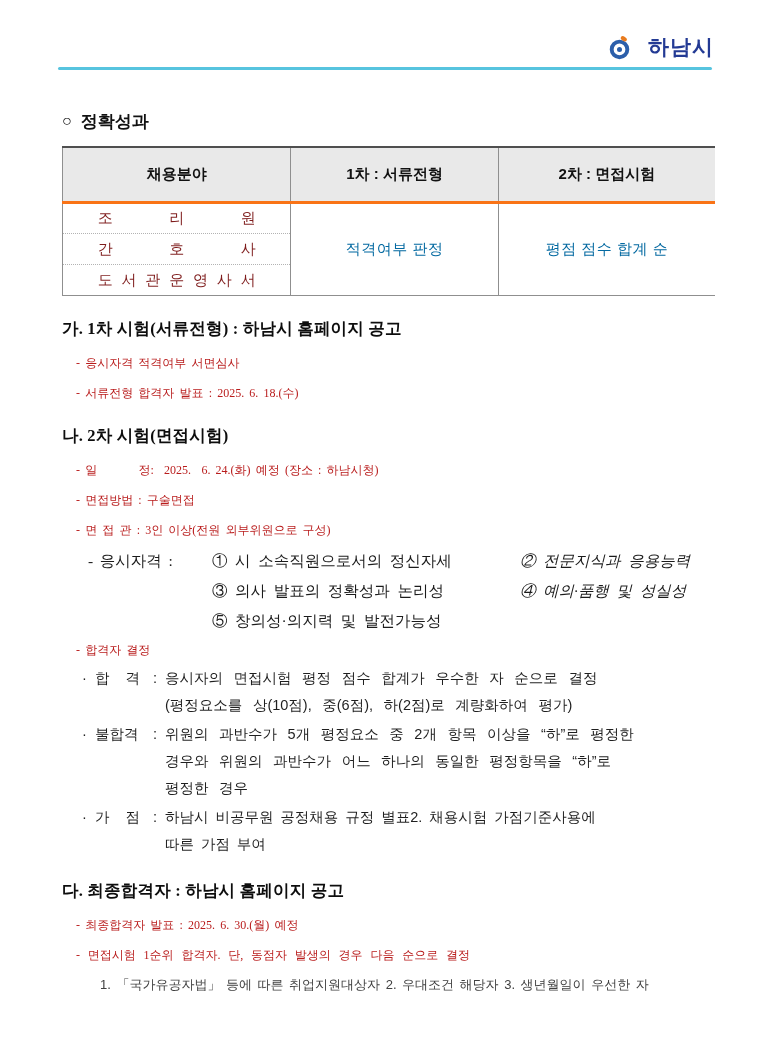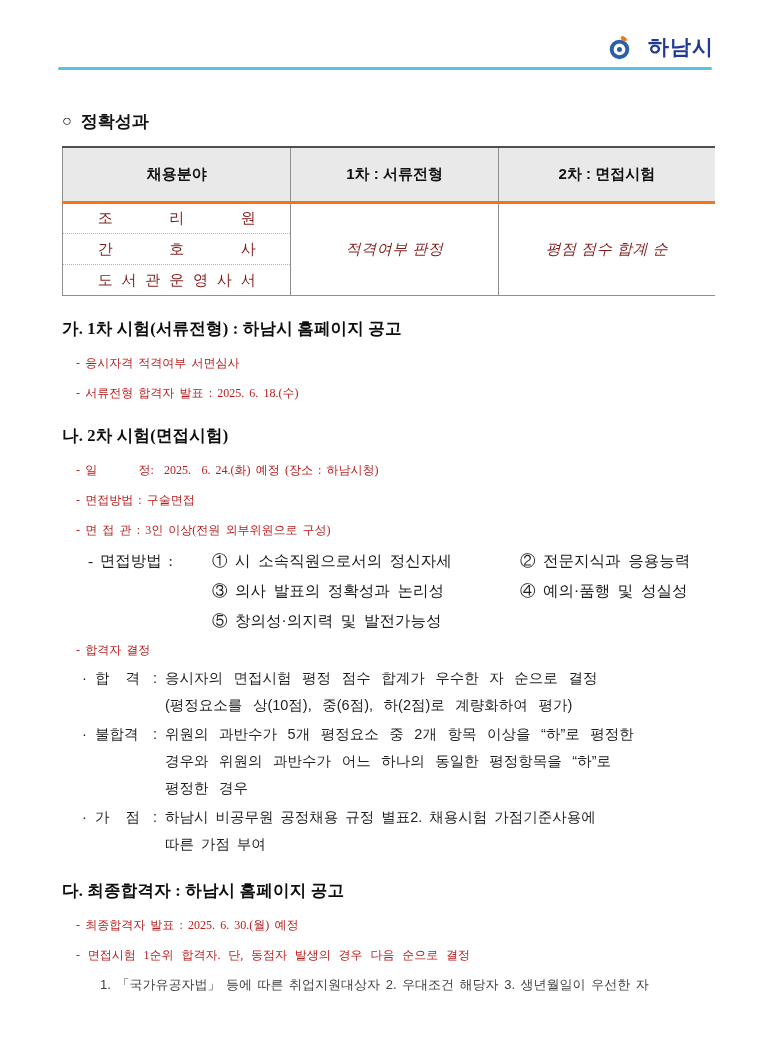--- a/index.html
+++ b/index.html
@@ -41,40 +41,40 @@
   table.exam th {
     background: #e9e9e9; font-size: 15px; font-weight: 700; color: #111;
     padding: 17px 4px; border-bottom: 3px solid #f97316;
   }
   table.exam th + th { border-left: 1px solid #8f8f8f; }
   table.exam col.c1 { width: 35%; } table.exam col.c2 { width: 31.8%; } table.exam col.c3 { width: 33.2%; }
   td.job { height: 31px; font-size: 15px; color: #7f1d1d; }
   td.job.dotted { border-bottom: 1px dotted #b3b3b3; }
   .job-in { width: 158px; margin: 0 auto; text-align: justify; text-align-last: justify; }
   td.merged {
-    text-align: center; vertical-align: middle; font-size: 15px; color: #7f1d1d;
-    border-left: 1px solid #8f8f8f; letter-spacing: 0.5px; font-style: italic;
+    text-align: center; vertical-align: middle; font-size: 15px; color: #0369a1;
+    border-left: 1px solid #8f8f8f; letter-spacing: 0.5px;
   }
 
   
   .sec-title {
     margin-top: 22px; font-weight: 700; font-size: 16.5px; color: #0d0d0d; letter-spacing: 0.2px;
   }
   .item {
     margin-top: 11px; margin-left: 14px; font-size: 12px; line-height: 19px;
     white-space: pre-wrap; word-spacing: 0.18em; color: #b91c1c;
   }
   .item.first { margin-top: 14px; }
   .item.wide { word-spacing: 0.4em; }
 
   .factors { margin-left: 26px; }
   .factor-line { display: flex; font-size: 15.5px; line-height: 19px; margin-top: 11px; }
   .f-label { width: 124px; flex-shrink: 0; white-space: pre; word-spacing: 0.18em; }
   .f-left  { width: 308px; flex-shrink: 0; word-spacing: 0.24em; }
-  .f-right { word-spacing: 0.24em; }
+  .f-right { word-spacing: 0.24em; font-style: italic; }
 
   .sub {
     display: flex; margin-left: 20px; margin-top: 2px;
     font-family: "Liberation Sans", "DejaVu Sans", sans-serif;
     font-size: 14.5px; line-height: 27px; color: #1f1f1f;
   }
   .sub.first { margin-top: 5px; }
   .sub-marker { width: 13px; flex-shrink: 0; }
   .sub-label  { width: 50px; flex-shrink: 0; white-space: pre; }
   .sub-colon  { width: 20px; flex-shrink: 0; text-align: center; }
@@ -149,21 +149,21 @@
     <div class="item first">- 응시자격 적격여부 서면심사</div>
     <div class="item">- 서류전형 합격자 발표 : 2025. 6. 18.(수)</div>
 
     <div class="sec-title">나. 2차 시험(면접시험)</div>
     <div class="item first">- 일        정:  2025.  6. 24.(화) 예정 (장소 : 하남시청)</div>
     <div class="item">- 면접방법 : 구술면접</div>
     <div class="item">- 면 접 관 : 3인 이상(전원 외부위원으로 구성)</div>
 
     <div class="factors">
       <div class="factor-line">
-        <span class="f-label">- 면접방법 : </span>
+        <span class="f-label">- 응시자격 : </span>
         <span class="f-left">① 시 소속직원으로서의 정신자세</span>
         <span class="f-right">② 전문지식과 응용능력</span>
       </div>
       <div class="factor-line">
         <span class="f-label"></span>
         <span class="f-left">③ 의사 발표의 정확성과 논리성</span>
         <span class="f-right">④ 예의·품행 및 성실성</span>
       </div>
       <div class="factor-line">
         <span class="f-label"></span>

